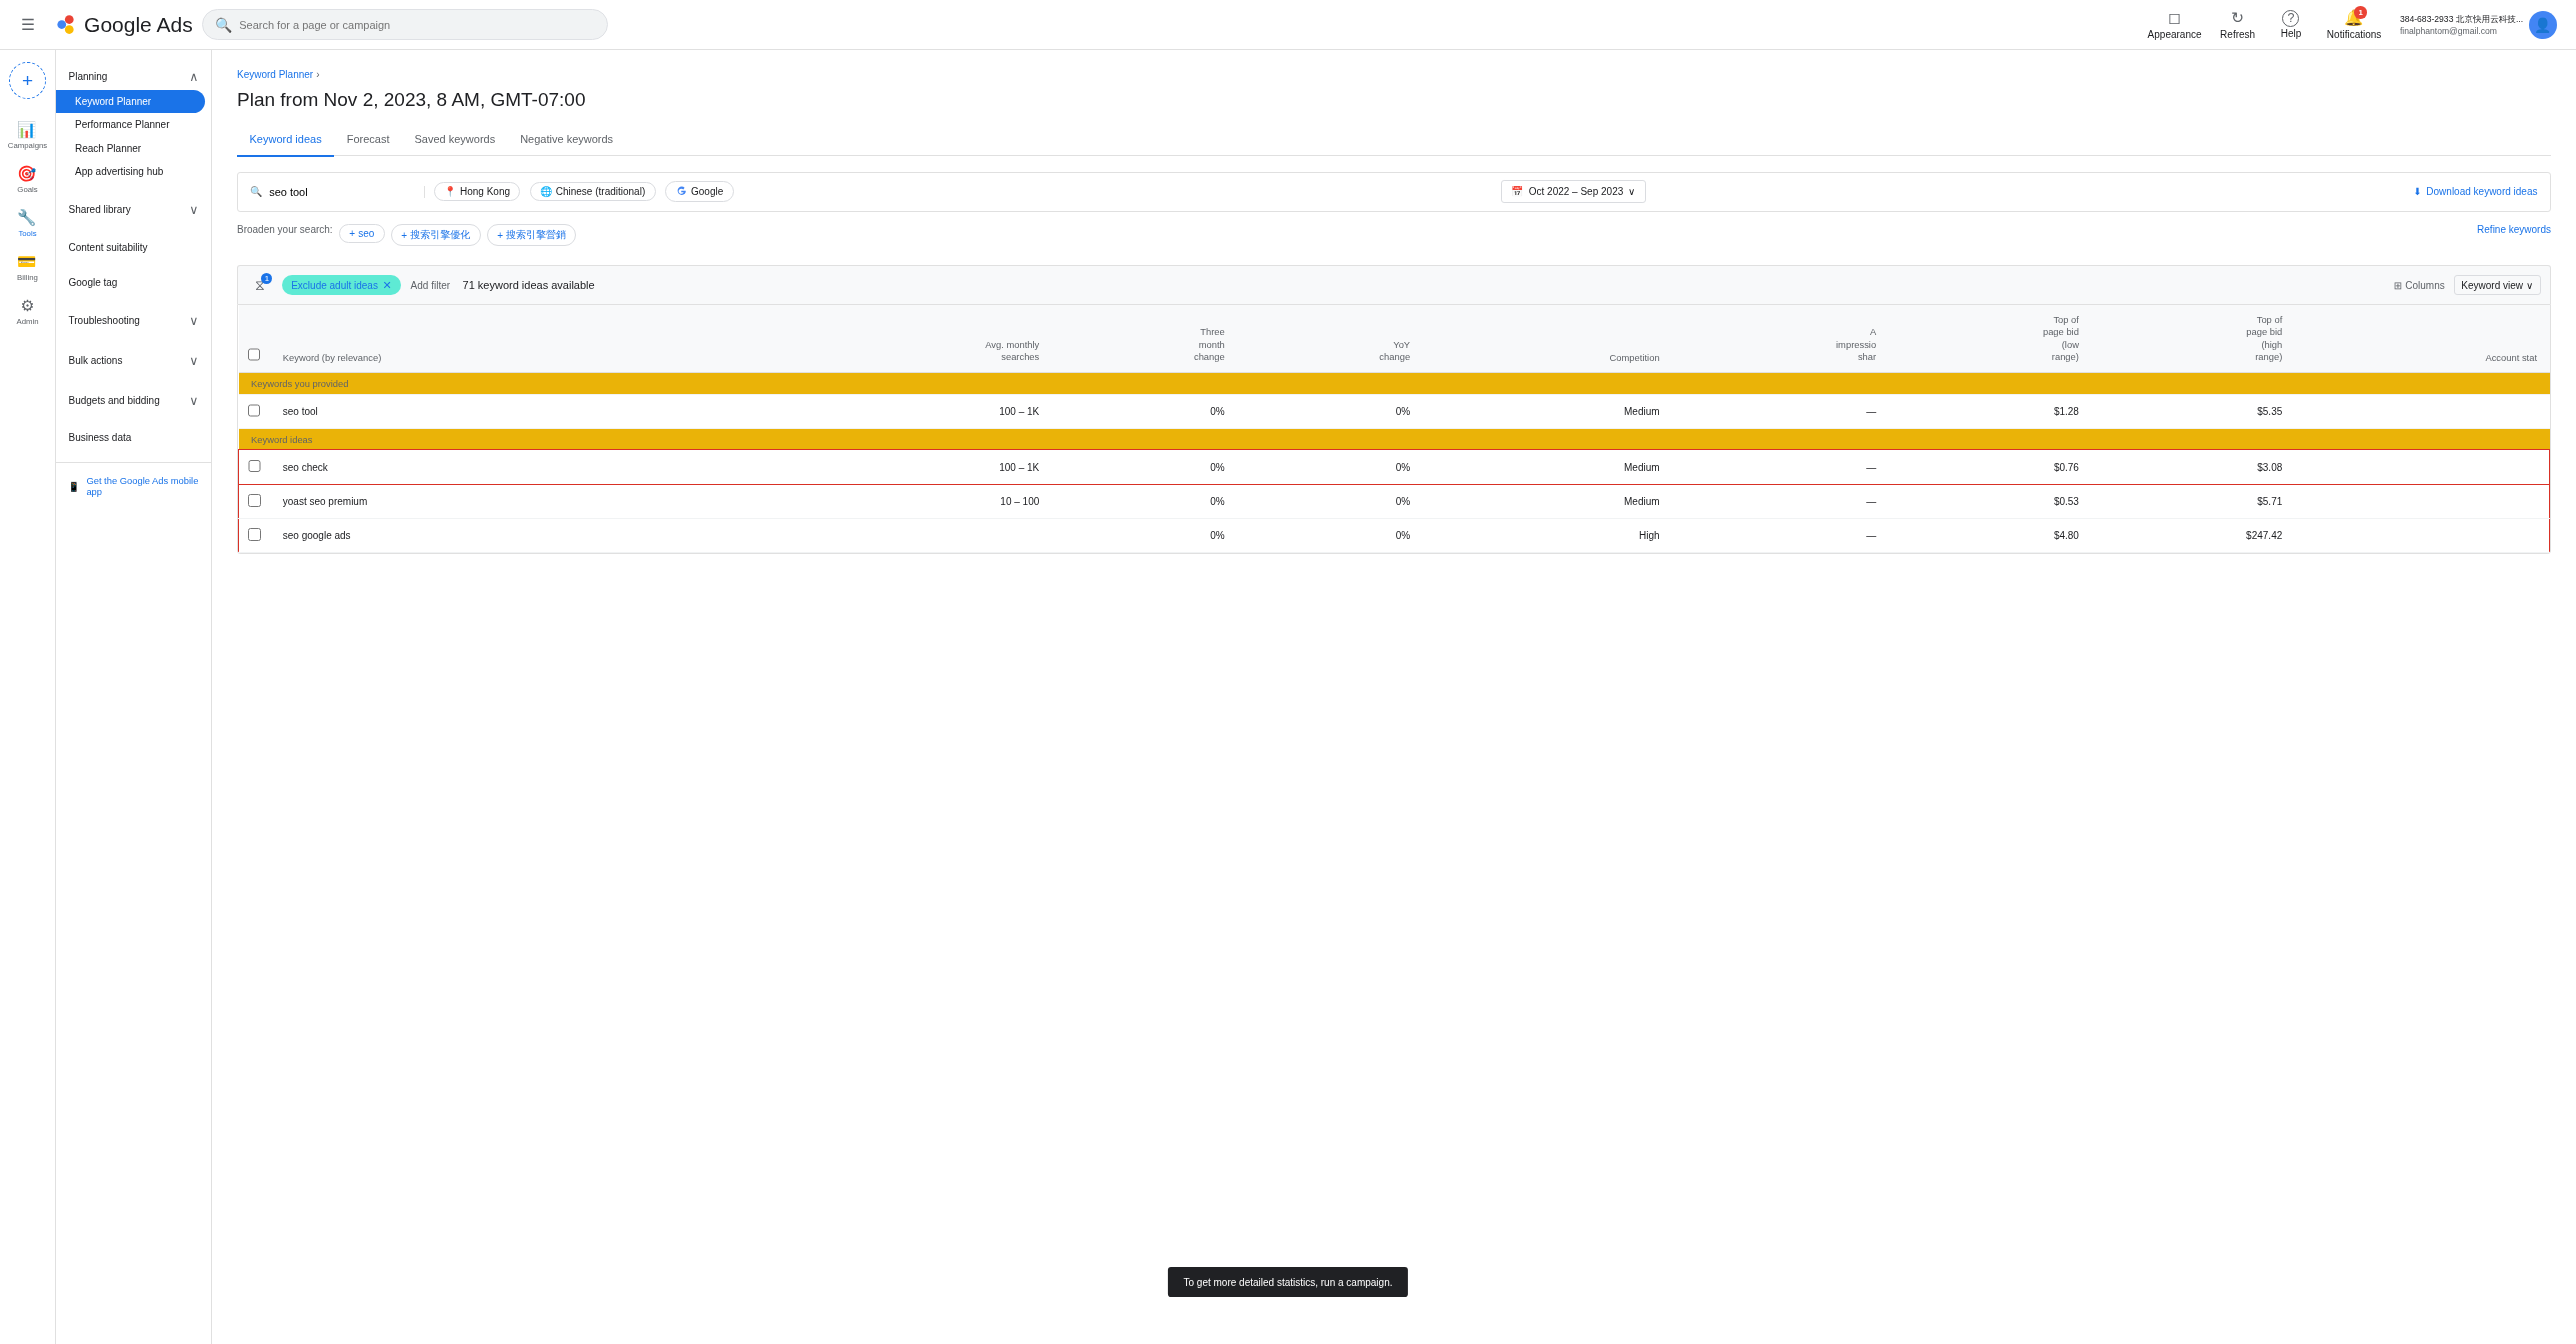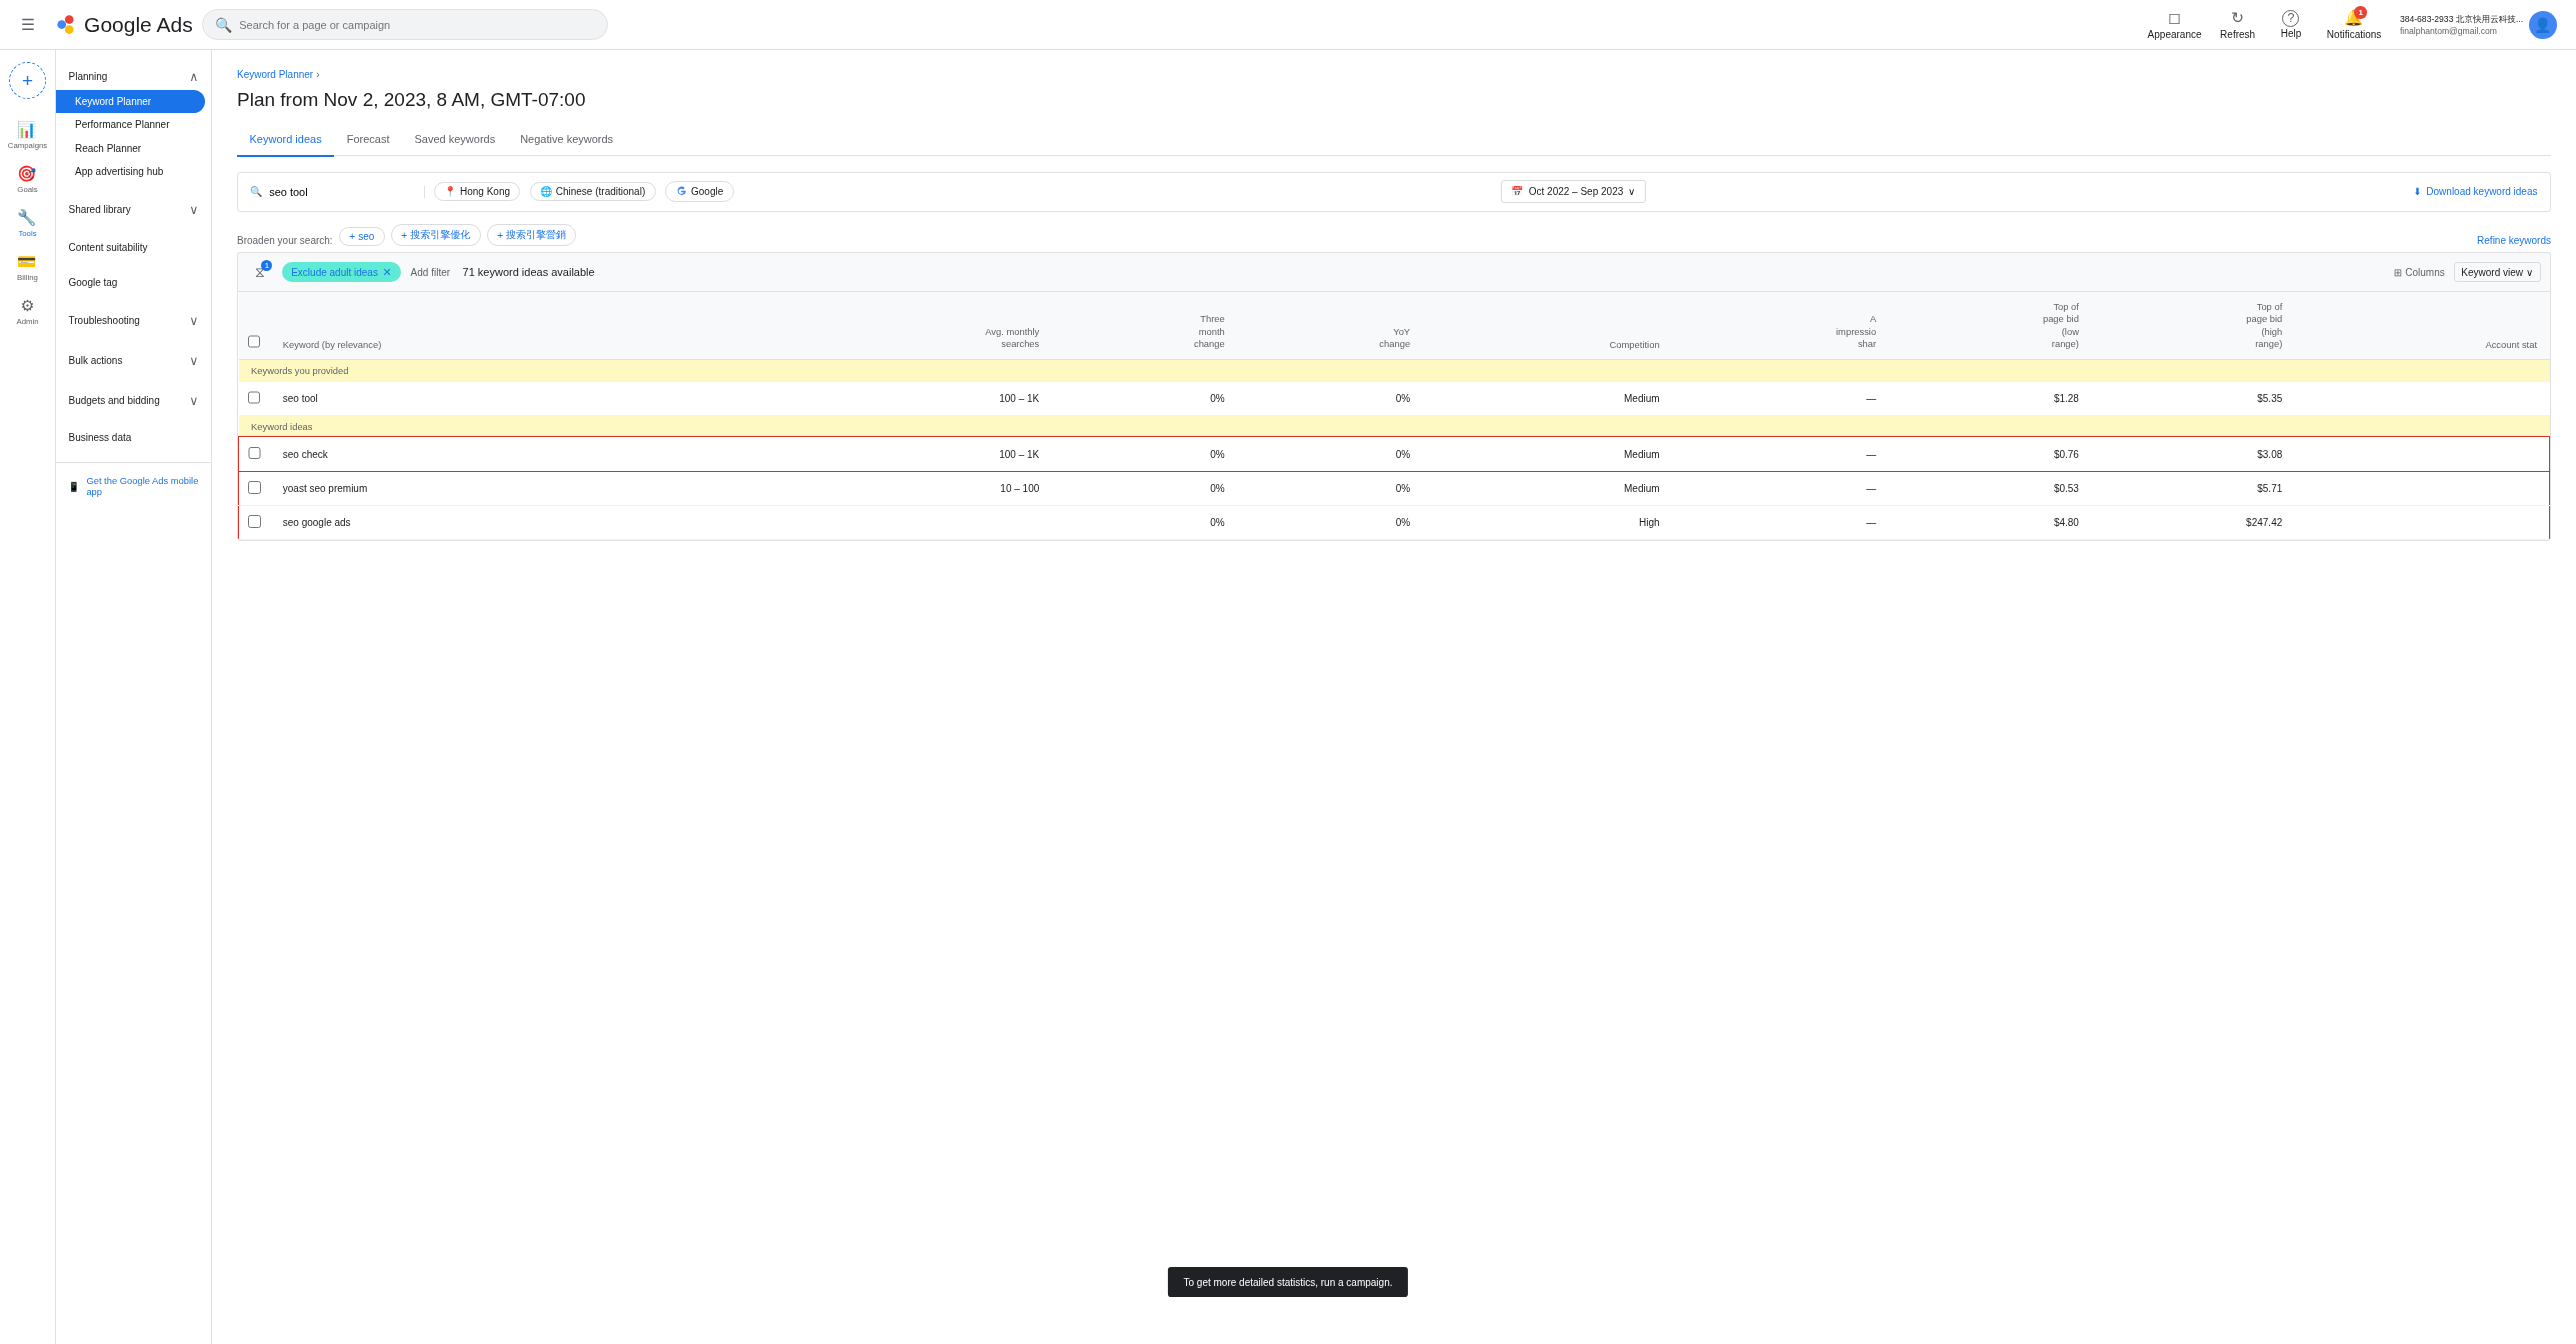--- a/index.html
+++ b/index.html
@@ -102,21 +102,21 @@
       display: flex; align-items: center; gap: 4.7px; padding: 4.7px 9.4px;
       border: 0.8px solid #dadce0; border-radius: 3.1px; cursor: pointer;
       background: #fff; margin-left: auto;
     }
     .download-btn {
       display: flex; align-items: center; gap: 4.7px; color: #1a73e8;
       font-size: 10px; font-weight: 500; cursor: pointer; margin-left: auto;
     }
 
     
-    .broaden-row { display: flex; align-items: flex-end; gap: 6.2px; margin-bottom: 6px; flex-wrap: wrap; }
+    .broaden-row { display: flex; align-items: flex-start; gap: 6.2px; margin-bottom: 19px; flex-wrap: wrap; }
     .broaden-label { font-size: 10px; color: #5f6368; }
     .broaden-tag {
       display: flex; align-items: center; gap: 3.1px; padding: 3.1px 9.4px;
       border: 0.8px solid #dadce0; border-radius: 12.5px; font-size: 10px; cursor: pointer;
       color: #1a73e8; background: #fff;
     }
     .refine-link { margin-left: auto; color: #1a73e8; font-size: 10px; font-weight: 500; cursor: pointer; }
 
     
     .table-toolbar {
@@ -152,21 +152,21 @@
     th {
       padding: 9.4px 12.5px; text-align: right; font-weight: 500; color: #5f6368;
       font-size: 9.4px; border-bottom: 0.8px solid #e0e0e0; white-space: nowrap;
       vertical-align: bottom;
     }
     th:first-child { text-align: left; width: 31px; padding: 9.4px; }
     th.keyword-col { text-align: left; min-width: 156px; }
     td { padding: 9.4px 12.5px; border-bottom: 0.8px solid #f1f3f4; vertical-align: middle; }
     td:first-child { padding: 9.4px; }
     .row-checkbox { width: 12.5px; height: 12.5px; cursor: pointer; accent-color: #1a73e8; }
-    .section-row td { background: #fef9c3; color: #5f6368; font-size: 9.4px; padding: 4.7px 12.5px; font-weight: 500; }
+    .section-row td { background: #eab308; color: #5f6368; font-size: 9.4px; padding: 4.7px 12.5px; font-weight: 500; }
     .value-cell { text-align: right; }
 
     
     .tooltip-bar {
       position: fixed; bottom: 47px; left: 50%; transform: translateX(-50%);
       background: #202124; color: #fff; padding: 9.4px 15.6px; border-radius: 3.1px;
       font-size: 10px; z-index: 1000; white-space: nowrap;
     }
 
     

